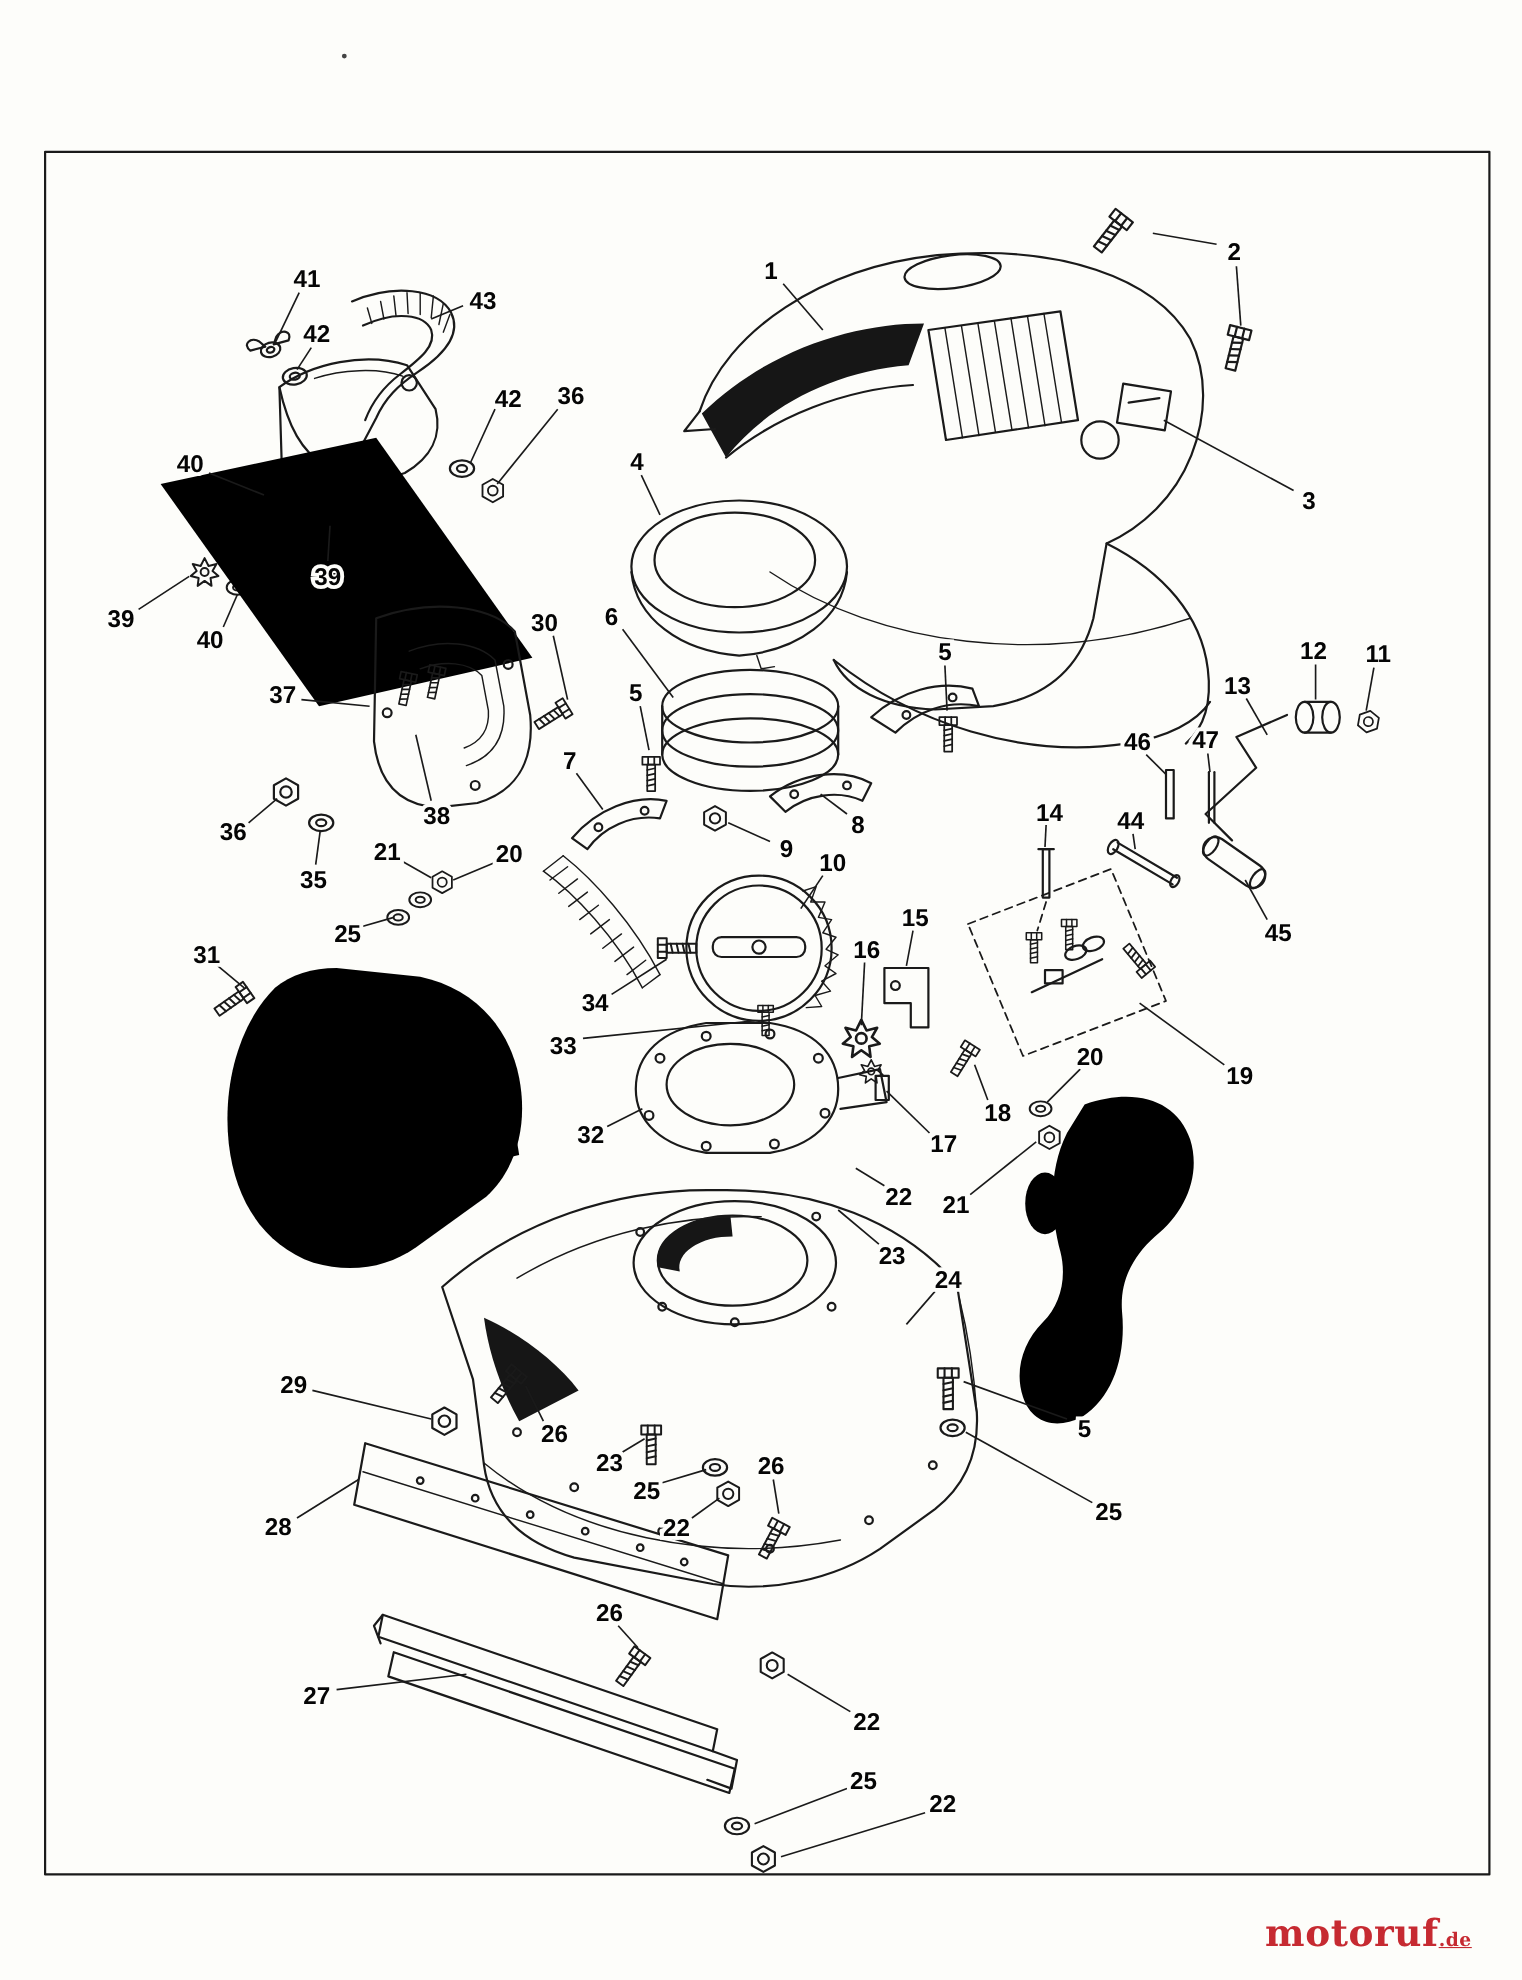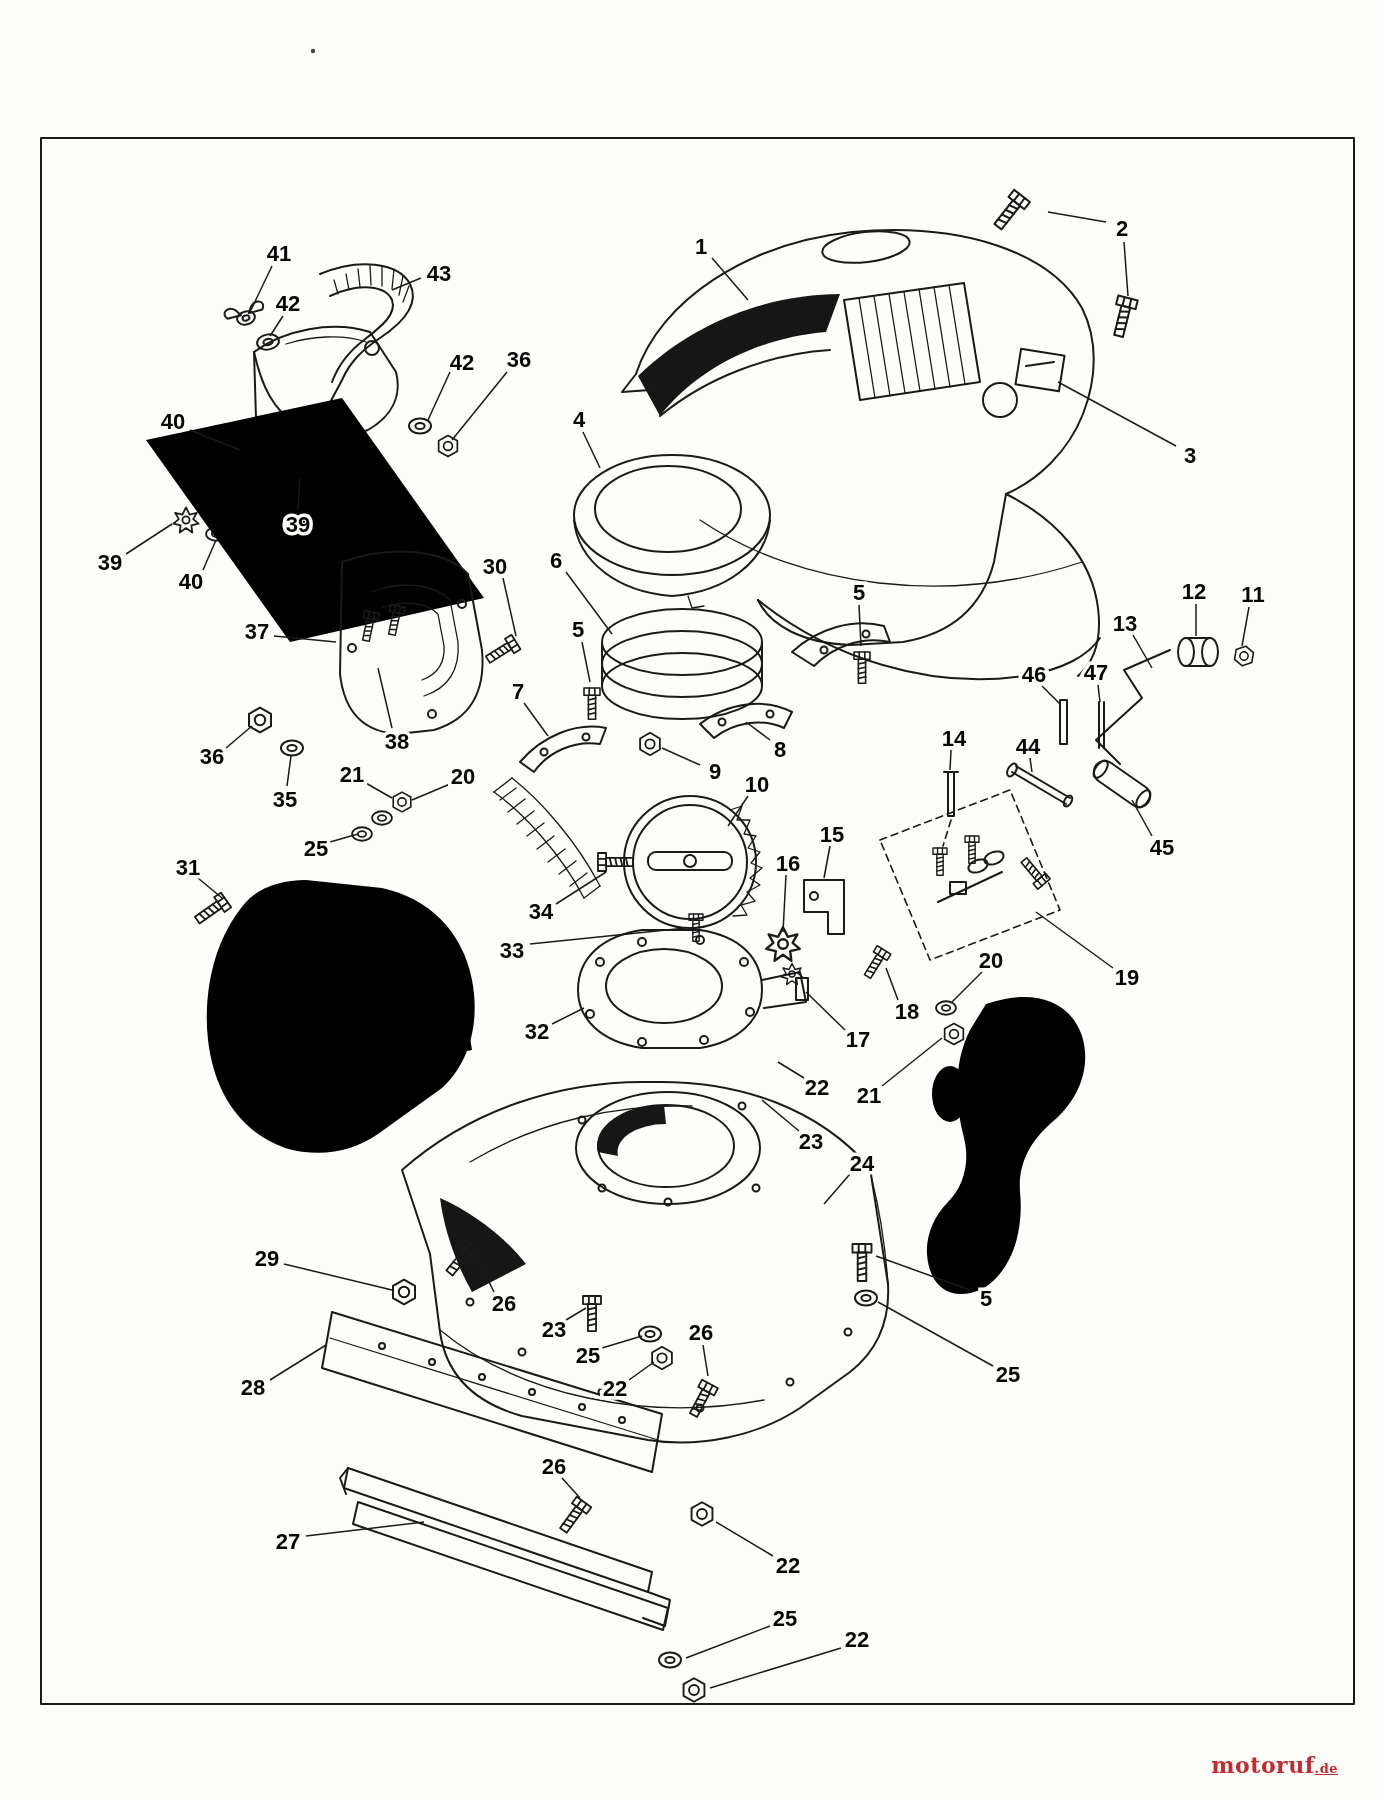--- a/index.html
+++ b/index.html
@@ -13,22 +13,22 @@
   svg .dash, svg .dash * { stroke-dasharray:7 5; stroke-width:1.6; }
   svg .art .fill-dark { fill:#161616; stroke:none; }
   svg .leader { stroke:#1a1a1a; stroke-width:1.5; fill:none; }
   svg .lbl { font:700 22px "Liberation Sans", sans-serif; fill:#050505;
              stroke:#fdfdfa; stroke-width:7px; paint-order:stroke;
              text-anchor:middle; }
 
   .watermark { position:absolute; right:46px; bottom:22px;
                font-family:"DejaVu Serif", serif; font-weight:bold;
                letter-spacing:0.5px; }
-  .watermark .brand { font-size:22px; }
-  .watermark .tld { font-size:13px;text-decoration:underline; }
+  .watermark .brand { font-size:34px; }
+  .watermark .tld { font-size:17px;text-decoration:underline; }
 </style>
 </head>
 <body>
 
 <div class="stage">
 <svg viewBox="0 0 1384 1800" width="1384" height="1800" xmlns="http://www.w3.org/2000/svg">
   <defs>
     <g id="sym-screw">
       <rect x="-10" y="0" width="20" height="9"></rect>
       <line x1="-3.5" y1="0" x2="-3.5" y2="9"></line>

